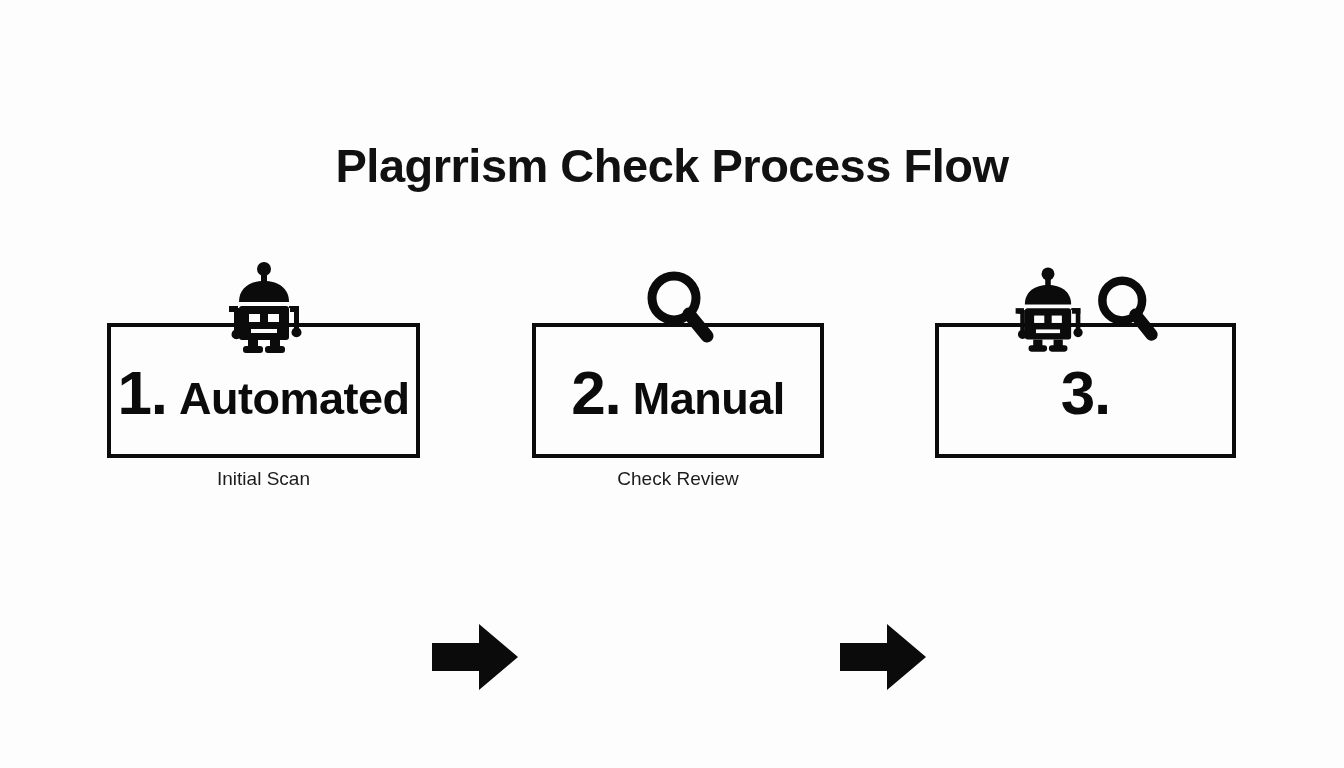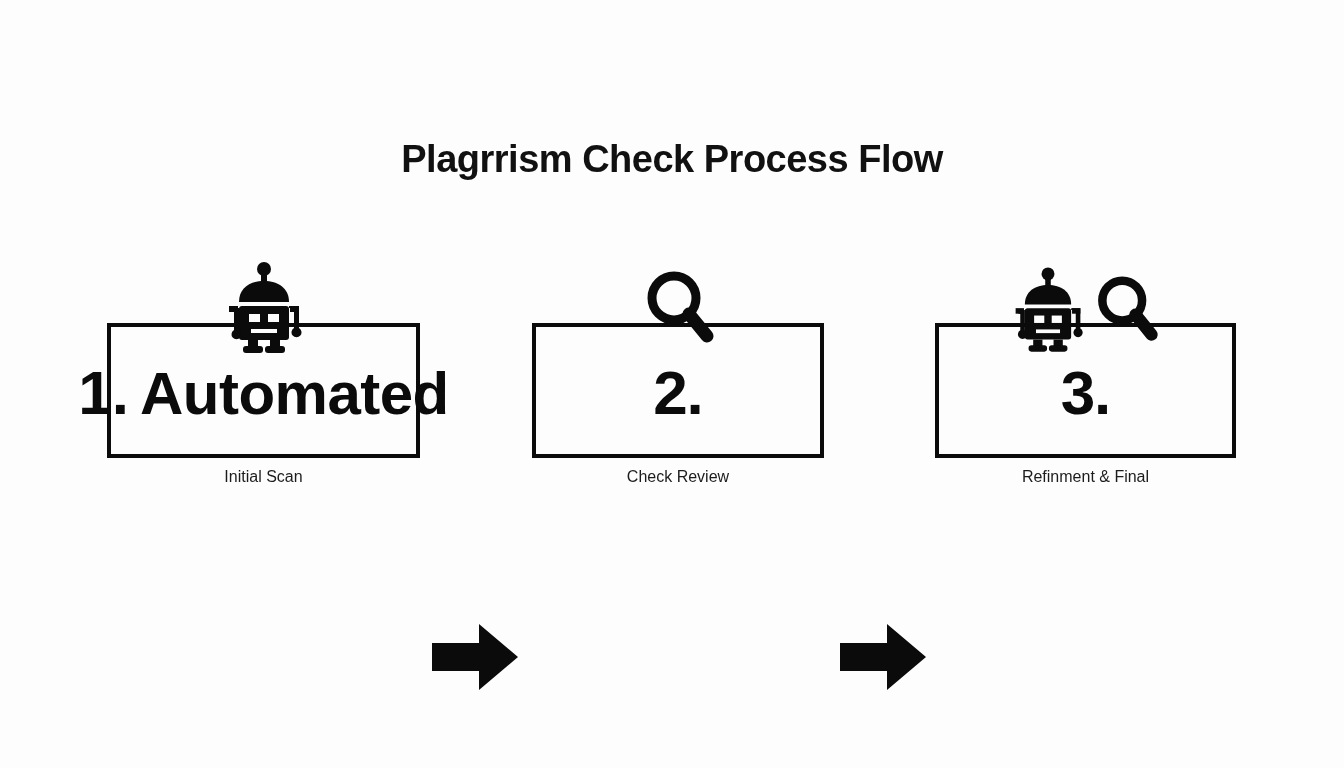--- a/index.html
+++ b/index.html
@@ -15,21 +15,21 @@
     overflow: hidden;
     position: relative;
   }
 
   .page-title {
     position: absolute;
     top: 138px;
     left: 0;
     width: 1344px;
     text-align: center;
-    font-size: 38px;
+    font-size: 47px;
     font-weight: bold;
     letter-spacing: -0.5px;
     color: #111111;
   }
 
   
   .flow-row {
     position: absolute;
     top: 262px;
     left: 0;
@@ -68,21 +68,21 @@
     transform: translateY(2px);
   }
   .step-number {
     font-size: 62px;
     font-weight: bold;
     line-height: 1;
     letter-spacing: -1px;
     color: #0b0b0b;
   }
   .step-name {
-    font-size: 60px;
+    font-size: 45px;
     font-weight: bold;
     line-height: 1;
     letter-spacing: -0.5px;
     margin-left: 12px;
     color: #0b0b0b;
   }
 
   
   .icon-cluster {
     position: absolute;
@@ -111,21 +111,21 @@
   .icon-cluster .icon { position: relative; z-index: 1; }
 
   .icon svg { display: block; }
 
   .step-caption {
     position: absolute;
     top: 206px;
     left: -20px;
     right: -20px;
     text-align: center;
-    font-size: 16px;
+    font-size: 19px;
     font-weight: normal;
     color: #1c1c1c;
   }
 
   
   .flow-arrow {
     position: absolute;
     top: 362px;
     width: 86px;
     height: 66px;
@@ -178,20 +178,21 @@
   <div class="flow-arrow arrow-1">
     <svg viewBox="0 0 86 66" fill="#0b0b0b">
       <path d="M0 19 H47 V0 L86 33 L47 66 V47 H0 Z"></path>
     </svg>
   </div>
 
   <div class="step step-2">
     <div class="step-box">
       <div class="step-label-wrap">
         <span class="step-number">2.</span>
+        <span class="step-name">Manual</span>
       </div>
     </div>
 
     <div class="icon-cluster" style="--knockout:78px;">
       <span class="icon">
         <svg width="74" height="92" viewBox="0 0 74 92" fill="none">
           <circle cx="33" cy="36" r="22" stroke="#0b0b0b" stroke-width="9"></circle>
           <line x1="48" y1="52" x2="66" y2="74" stroke="#0b0b0b" stroke-width="13" stroke-linecap="round"></line>
         </svg>
       </span>
@@ -235,16 +236,15 @@
         </svg>
       </span>
       <span class="icon">
         <svg width="70" height="88" viewBox="0 0 74 92" fill="none">
           <circle cx="33" cy="36" r="21" stroke="#0b0b0b" stroke-width="9"></circle>
           <line x1="47" y1="51" x2="64" y2="72" stroke="#0b0b0b" stroke-width="13" stroke-linecap="round"></line>
         </svg>
       </span>
     </div>
 
-    <div class="step-caption">Refinment &amp; Final</div>
   </div>
 
 </div>
 
 </body></html>

